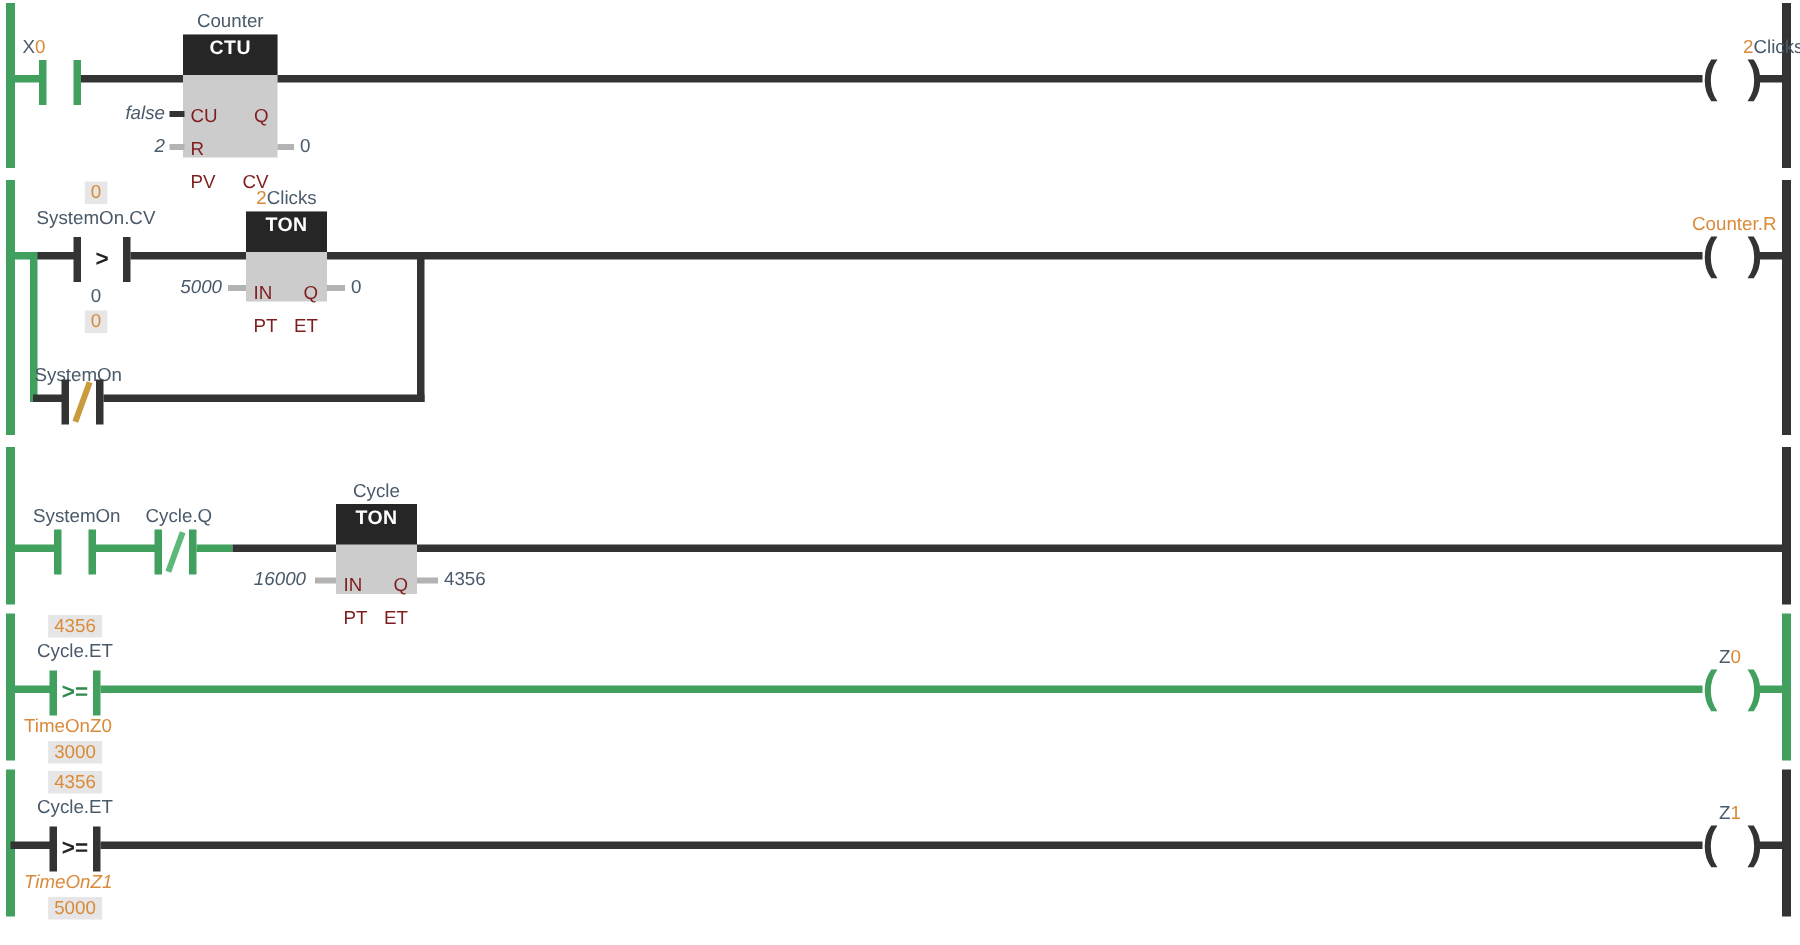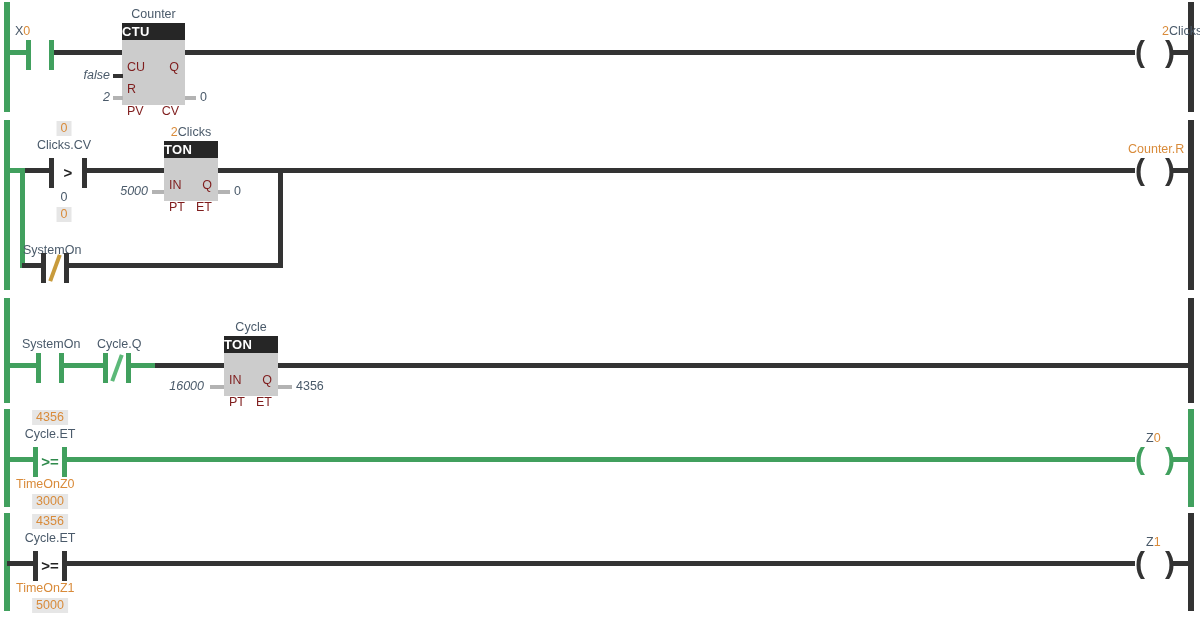--- a/index.html
+++ b/index.html
@@ -60,22 +60,22 @@
   
   .val{position:absolute;font-size:12.5px;line-height:15px;
       color:#d98b3a;background:#e6e6e6;padding:0 4px;white-space:nowrap;}
   .val.center{transform:translateX(-50%);text-align:center;}
   .plain{position:absolute;font-size:12.5px;line-height:15px;
       color:#4a5a6a;white-space:nowrap;}
   .plain.right{text-align:right;font-style:italic;}
 
   
   .fb{position:absolute;background:#cccccc;}
-  .fb .hdr{height:17px;background:#262626;color:#ffffff;
-      font-size:13px;font-weight:bold;line-height:17px;
+  .fb .hdr{height:27px;background:#262626;color:#ffffff;
+      font-size:13px;font-weight:bold;line-height:17px;text-align:center;
       letter-spacing:.3px;}
   .fb .body{position:relative;}
   .fb .pin{position:absolute;font-size:12.5px;line-height:14px;color:#7f1d1d;}
   .fb .pin.l{left:5px;}
   .fb .pin.r{right:6px;}
   .fb .name{position:absolute;top:-16px;left:0;right:0;text-align:center;
       font-size:12.5px;line-height:14px;color:#4a5a6a;white-space:nowrap;}
   .fb .name .num{color:#d98b3a;}
 </style>
 </head>
@@ -126,21 +126,21 @@
   <div class="coil off" style="left:1135px;top:40px;">
     <span class="p l">(</span>
     <span class="p r">)</span>
   </div>
   <div class="wire off" style="left:1172px;top:50px;width:18px;"></div>
 
   <div class="rail on" style="left:4px;top:120px;height:170px;"></div>
   <div class="rail off" style="left:1188px;top:120px;height:170px;"></div>
 
   <div class="val center" style="left:64px;top:121px;">0</div>
-  <div class="lbl center" style="left:64px;top:138px;">Clicks.CV</div>
+  <div class="lbl center" style="left:64px;top:138px;">SystemOn.CV</div>
   <div class="wire off" style="left:20px;top:168px;width:30px;"></div>
   <div class="contact off" style="left:49px;top:158px;width:38px;height:30px;">
     <div class="bar left"></div>
     <div class="bar right"></div>
     <div class="op">&gt;</div>
   </div>
   <div class="plain center" style="left:64px;top:190px;transform:translateX(-50%);text-align:center;">0</div>
   <div class="val center" style="left:64px;top:207px;">0</div>
   <div class="wire off" style="left:87px;top:168px;width:77px;"></div>
 
@@ -249,21 +249,21 @@
   <div class="rail off" style="left:1188px;top:513px;height:98px;"></div>
 
   <div class="val center" style="left:50px;top:514px;">4356</div>
   <div class="lbl center" style="left:50px;top:531px;">Cycle.ET</div>
   <div class="wire off" style="left:7px;top:561px;width:27px;"></div>
   <div class="contact off" style="left:33px;top:551px;width:34px;height:30px;">
     <div class="bar left"></div>
     <div class="bar right"></div>
     <div class="op">&gt;=</div>
   </div>
-  <div class="lbl orange" style="left:16px;top:581px;">TimeOnZ1</div>
+  <div class="lbl orange" style="left:16px;top:581px;font-style:italic;">TimeOnZ1</div>
   <div class="val center" style="left:50px;top:598px;">5000</div>
   <div class="wire off" style="left:67px;top:561px;width:1068px;"></div>
 
   <div class="lbl" style="left:1146px;top:535px;">
     <span>Z</span><span class="num">1</span>
   </div>
   <div class="coil off" style="left:1135px;top:551px;">
     <span class="p l">(</span>
     <span class="p r">)</span>
   </div>

